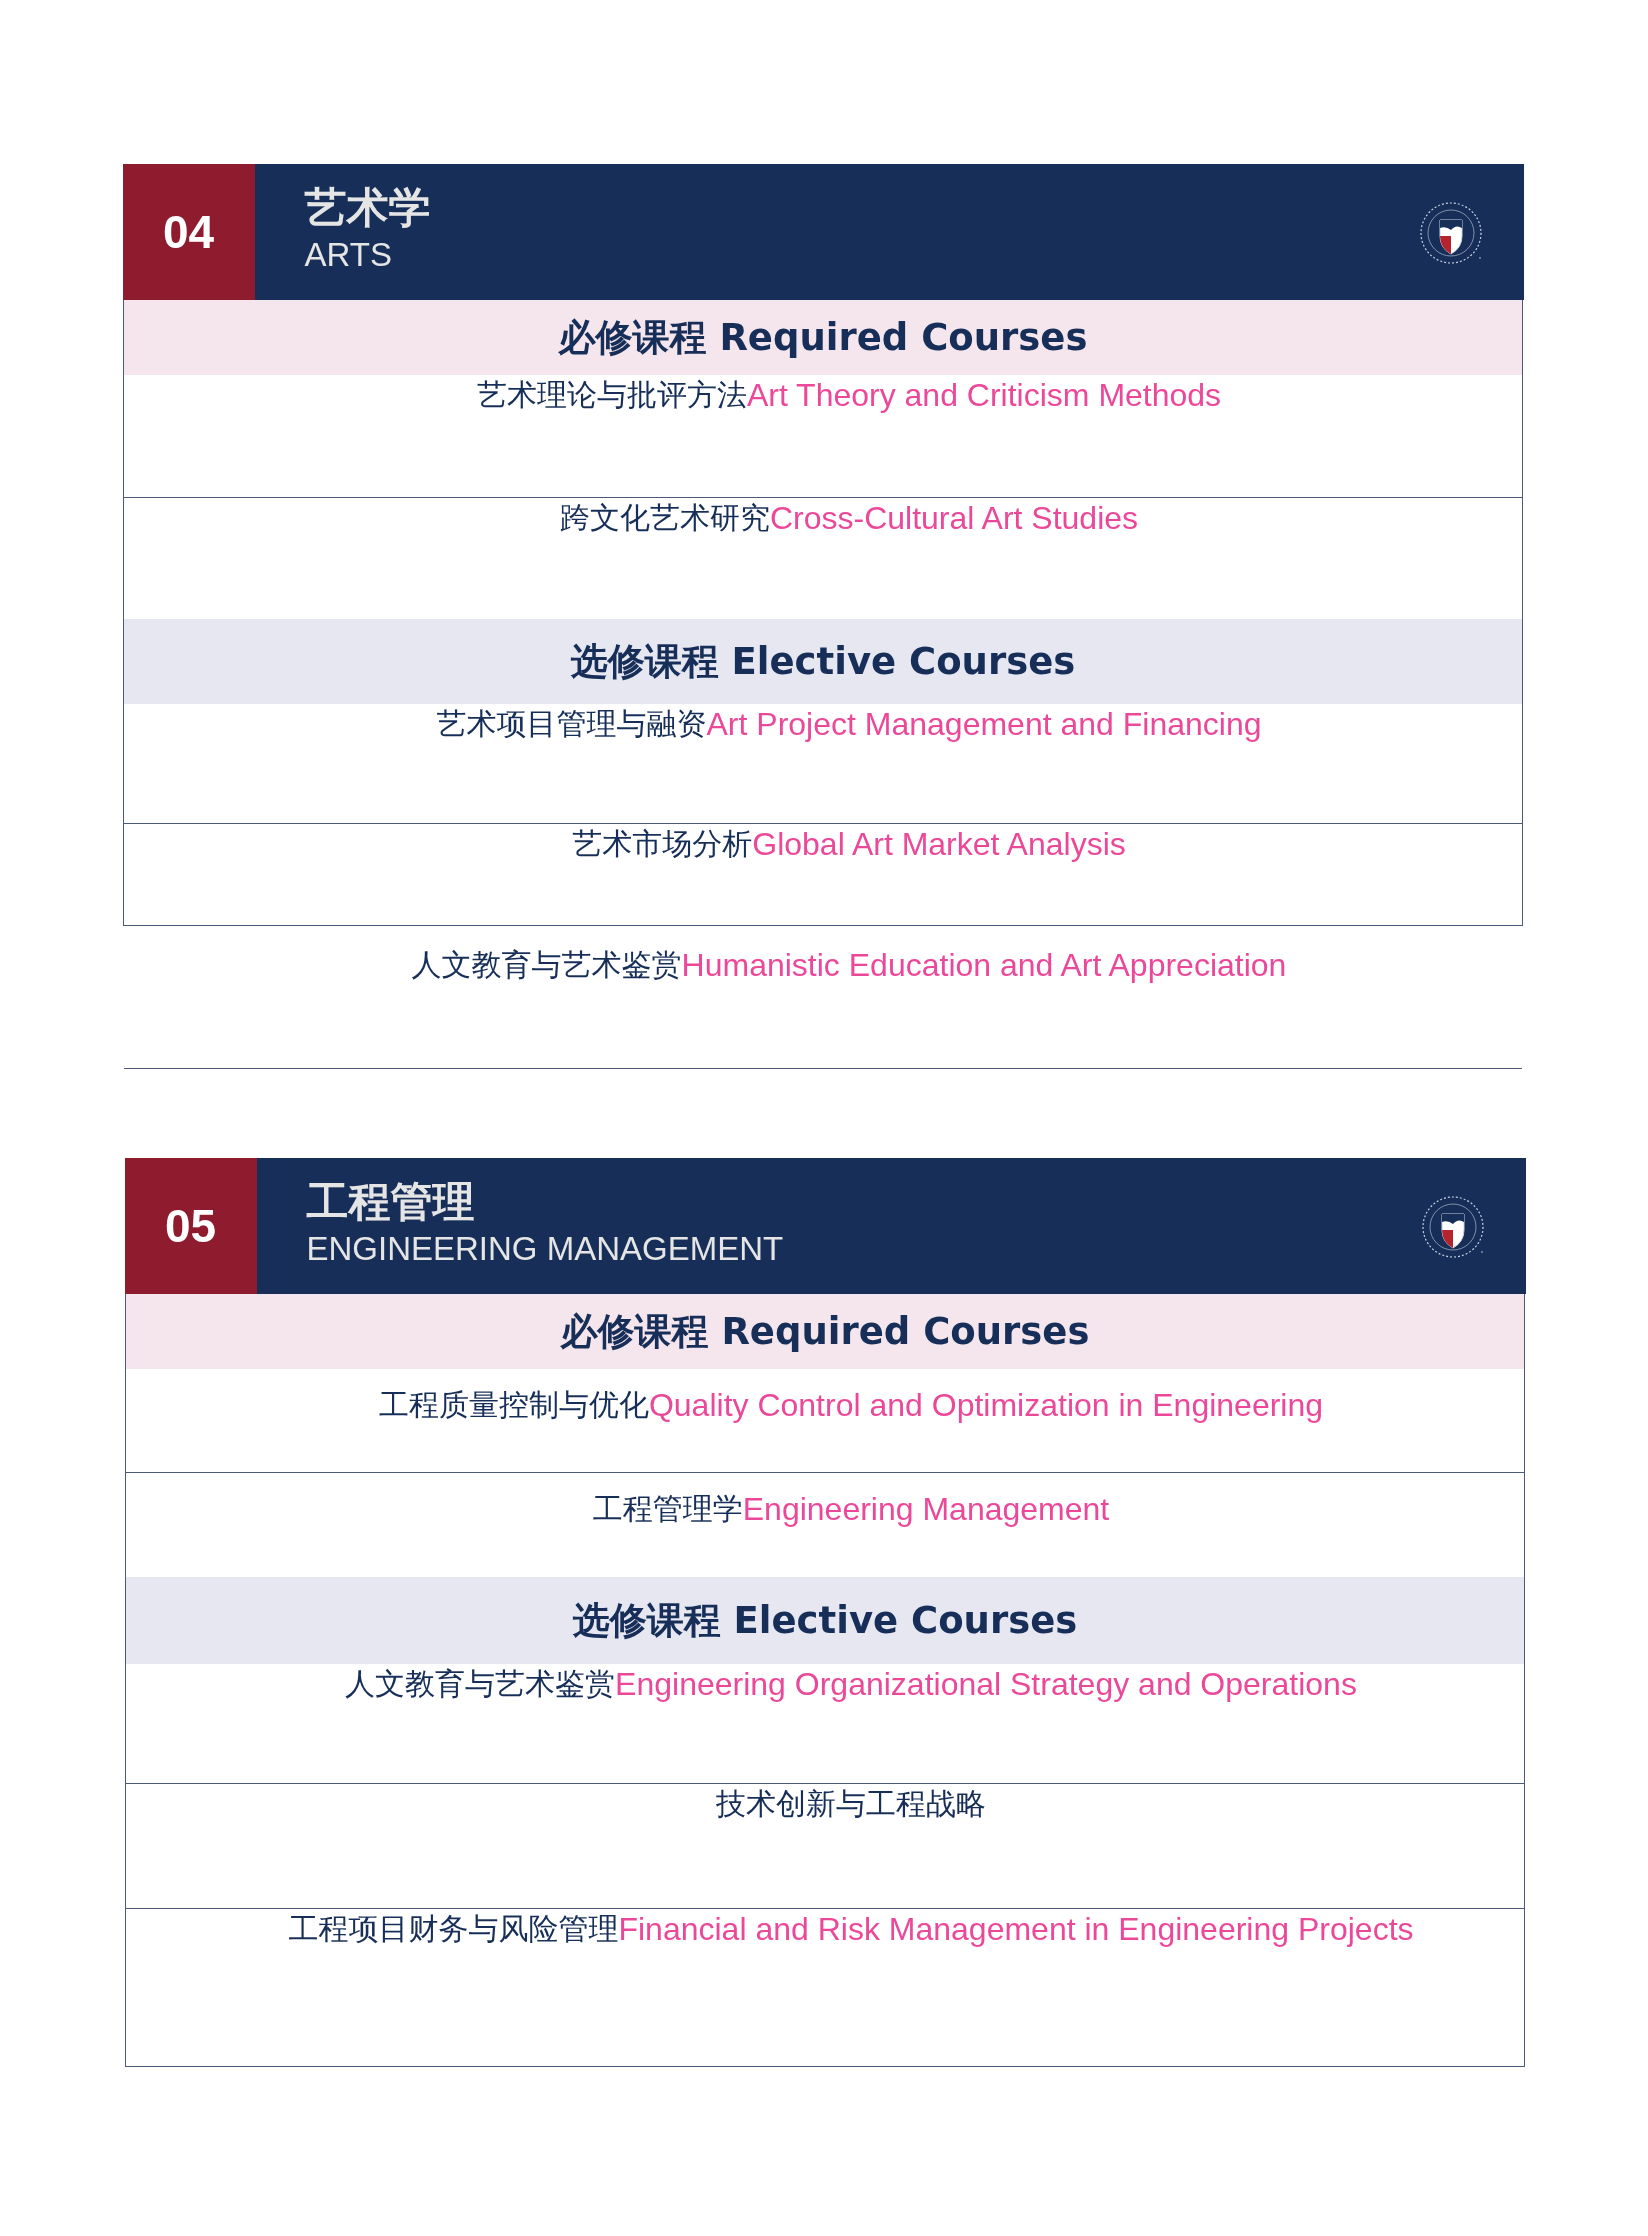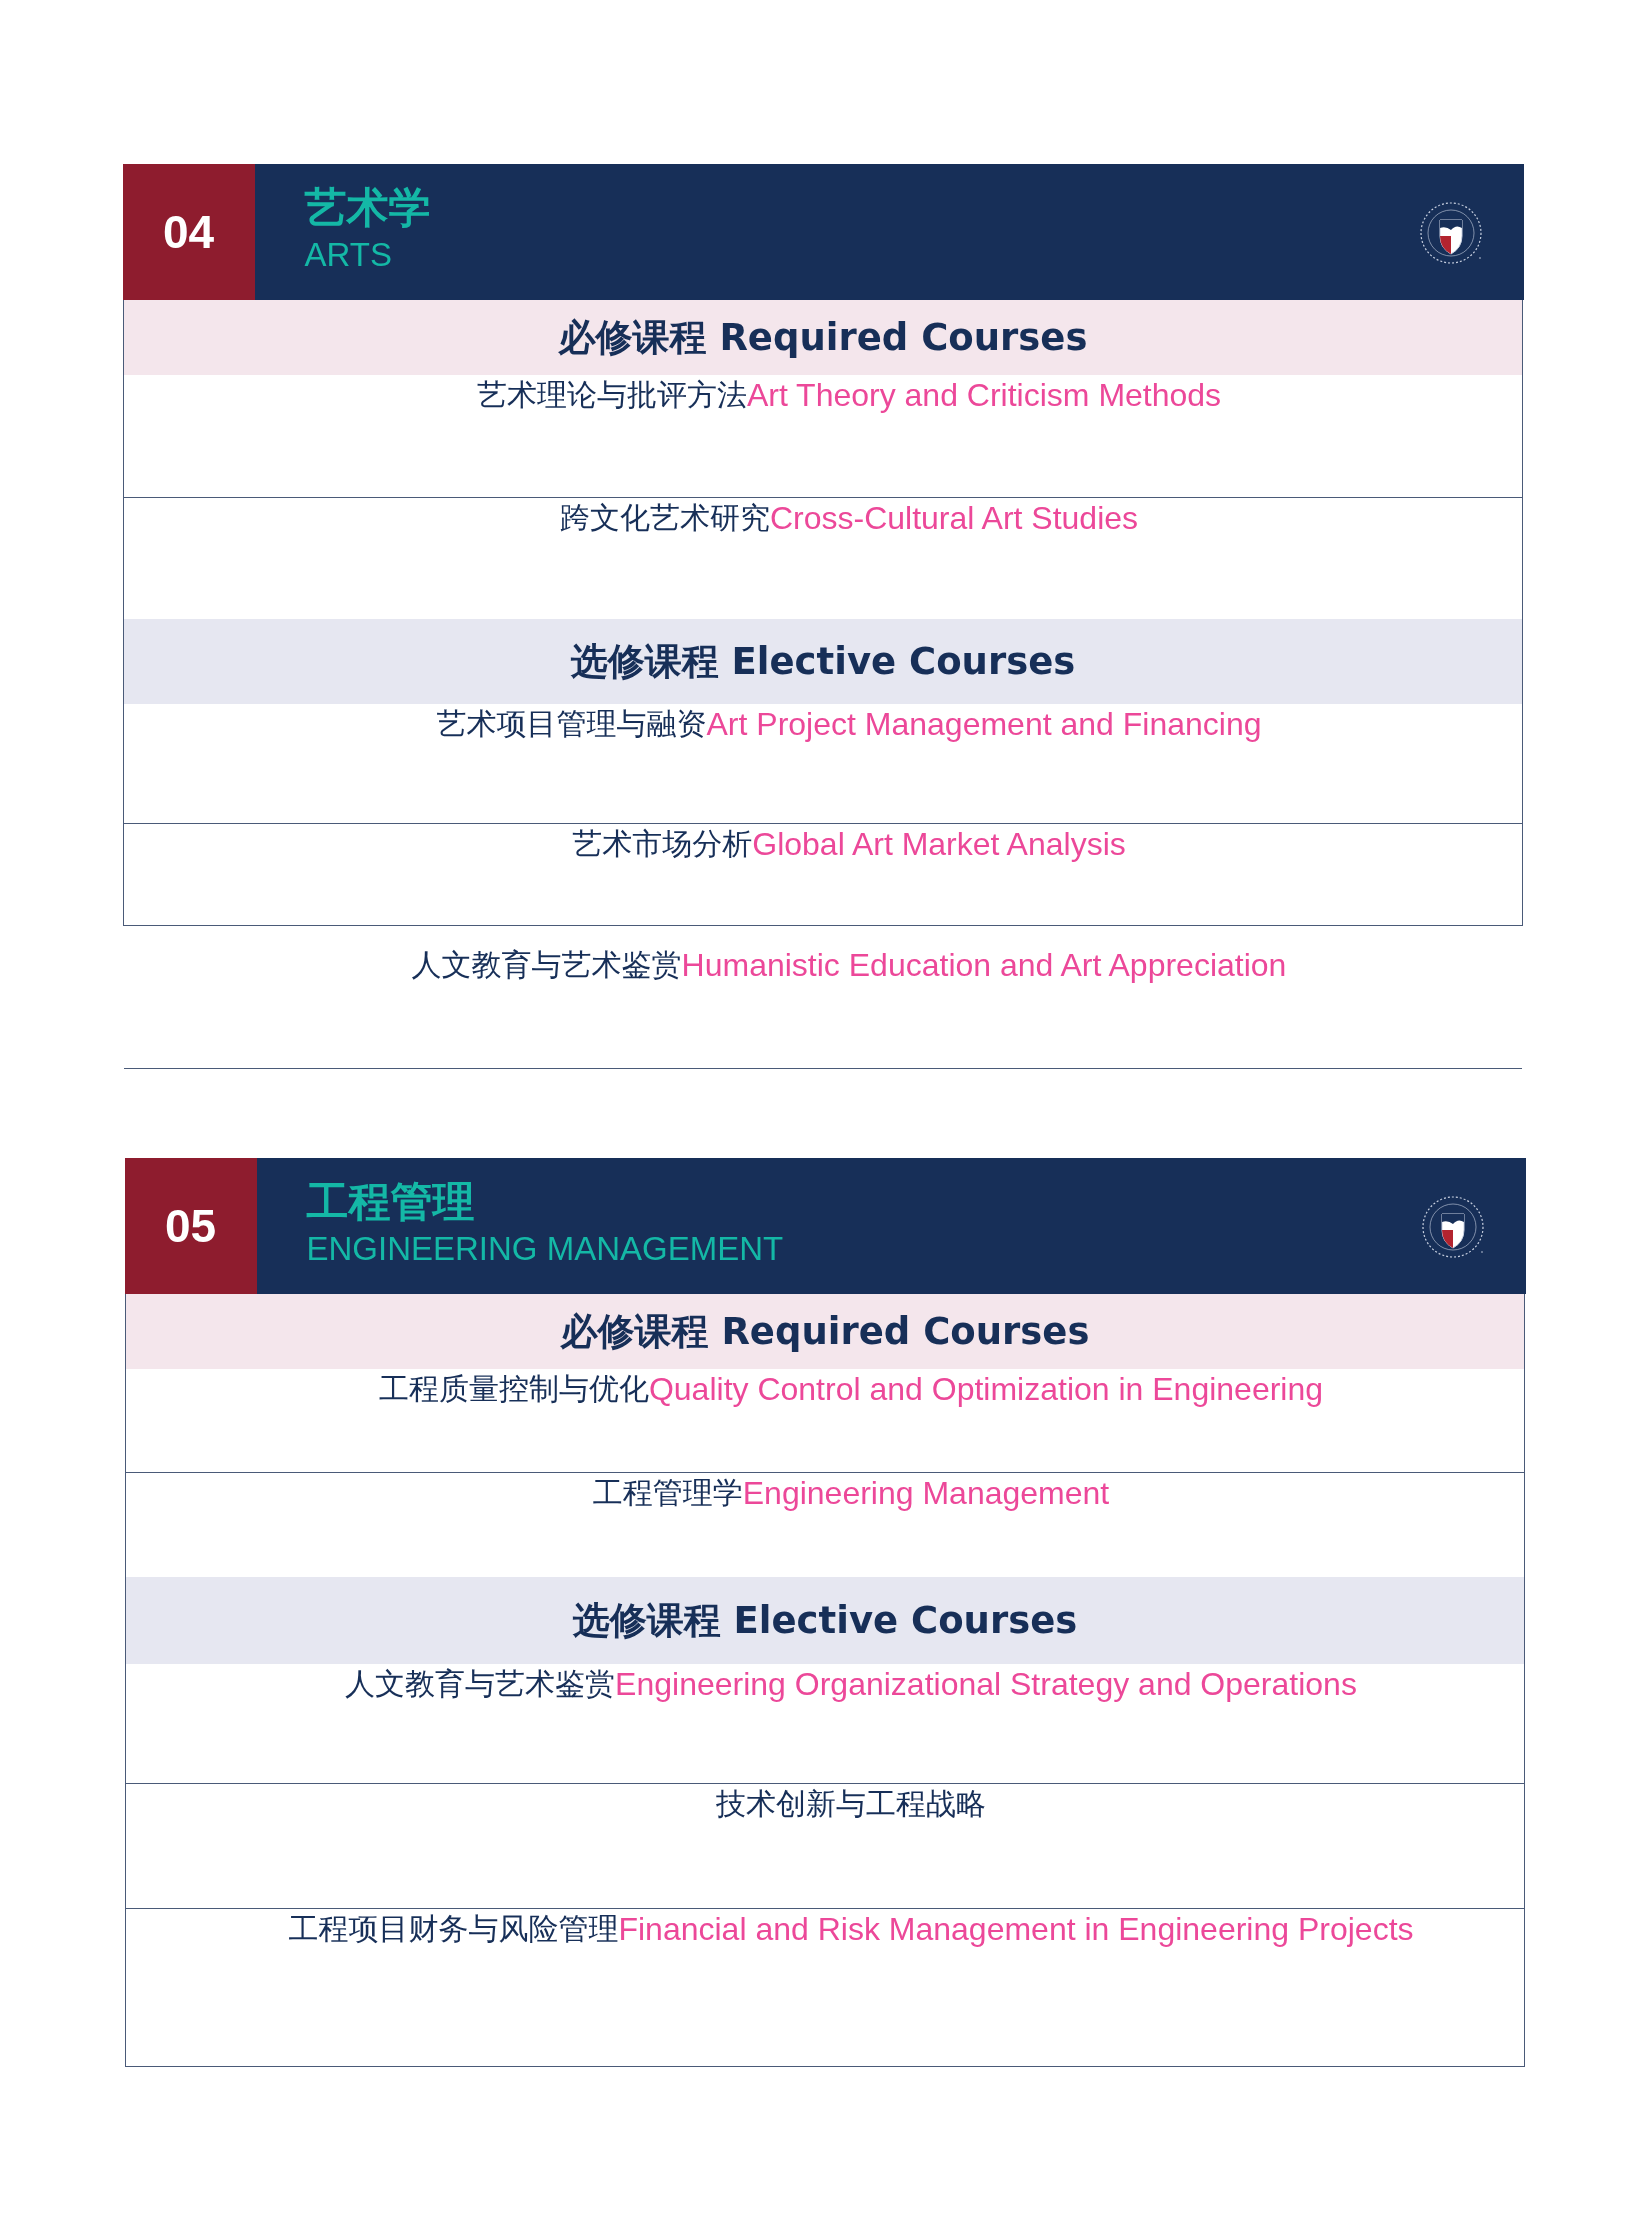--- a/index.html
+++ b/index.html
@@ -19,42 +19,42 @@
   .header {
     height: 136px; background: #172F58; position: relative;
     display: flex; margin: 0 -1.5px;
   }
   .num-block {
     width: 132px; height: 136px; background: #8E1C2E;
     display: flex; align-items: center; justify-content: center;
     color: #fff; font-family: "Liberation Sans", sans-serif;
     font-weight: bold; font-size: 46px;
   }
-  .title-block { padding-left: 50px; padding-top: 18px; color: #14b8a6; }
+  .title-block { padding-left: 50px; padding-top: 18px; color: #e5e5e5; }
   .title-cn { font-size: 42px; font-weight: bold; line-height: 52px; }
   .title-en { font-family: Liberation Sans, sans-serif; font-size: 33px; line-height: 42px; }
   .logo {
     position: absolute; right: 38px; top: 34px; width: 70px; height: 70px;
   }
   .band {
     display: flex; align-items: center; justify-content: center;
     font-weight: bold; font-size: 37px; color: #172F58;
   }
   .band-req { background: #F4E6EC; height: 75px; }
   .band-ele { background: #E6E7F1; height: 85px; }
   .row {
     box-sizing: border-box; padding-left: 52px;
     display: flex; flex-direction: row; justify-content: center;
     border-bottom: 1.5px solid #4a5a78;
   }
   .row.last { border-bottom: none; }
   .row-cn { font-size: 30px; line-height: 40px; color: #172F58; }
   .row-en { font-family: Liberation Sans, sans-serif; font-size: 32px; line-height: 40px; color: #ec4899; }
   .h124 { height: 123px; } .h122 { height: 121px; } .h121 { height: 120px; }
-  .h125 { height: 124px; } .h123 { height: 104px; } .h126 { height: 125px; }
+  .h125 { height: 124px; } .h123 { height: 88px; margin-top: 16px; } .h126 { height: 125px; }
 </style>
 </head>
 <body>
 
 <div class="card card-1">
   <div class="header">
     <div class="num-block">04</div>
     <div class="title-block">
       <div class="title-cn">艺术学</div>
       <div class="title-en">ARTS</div>

